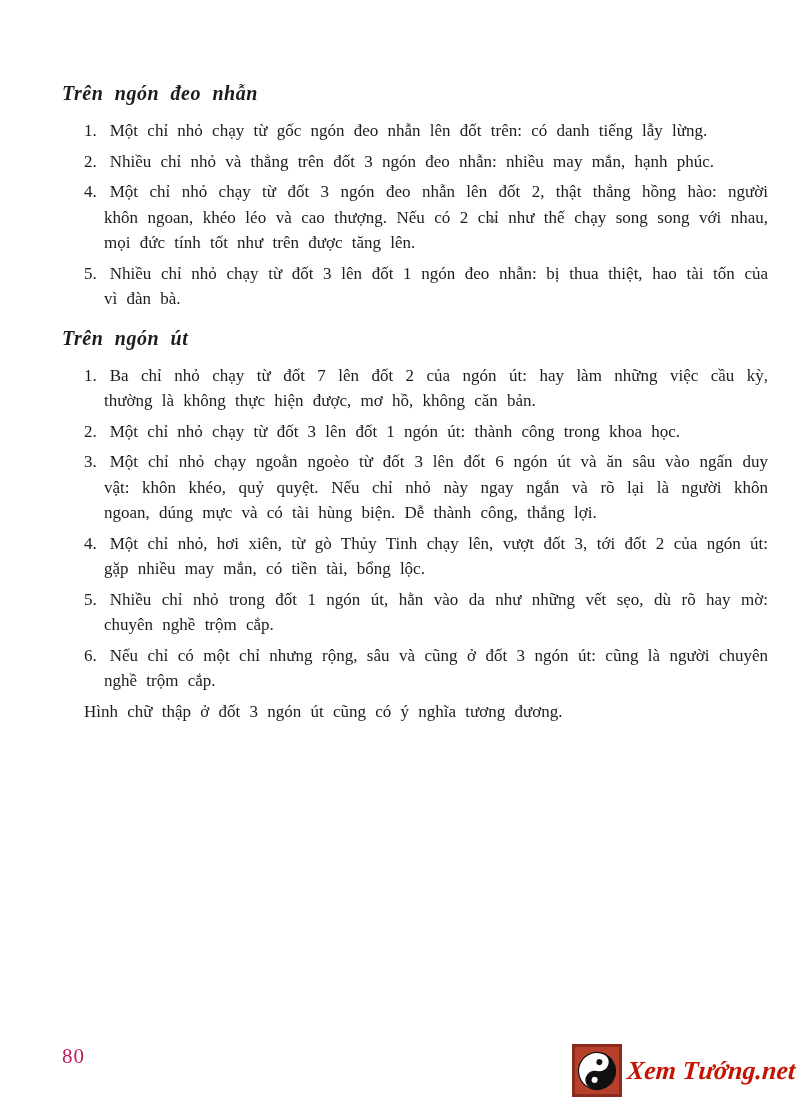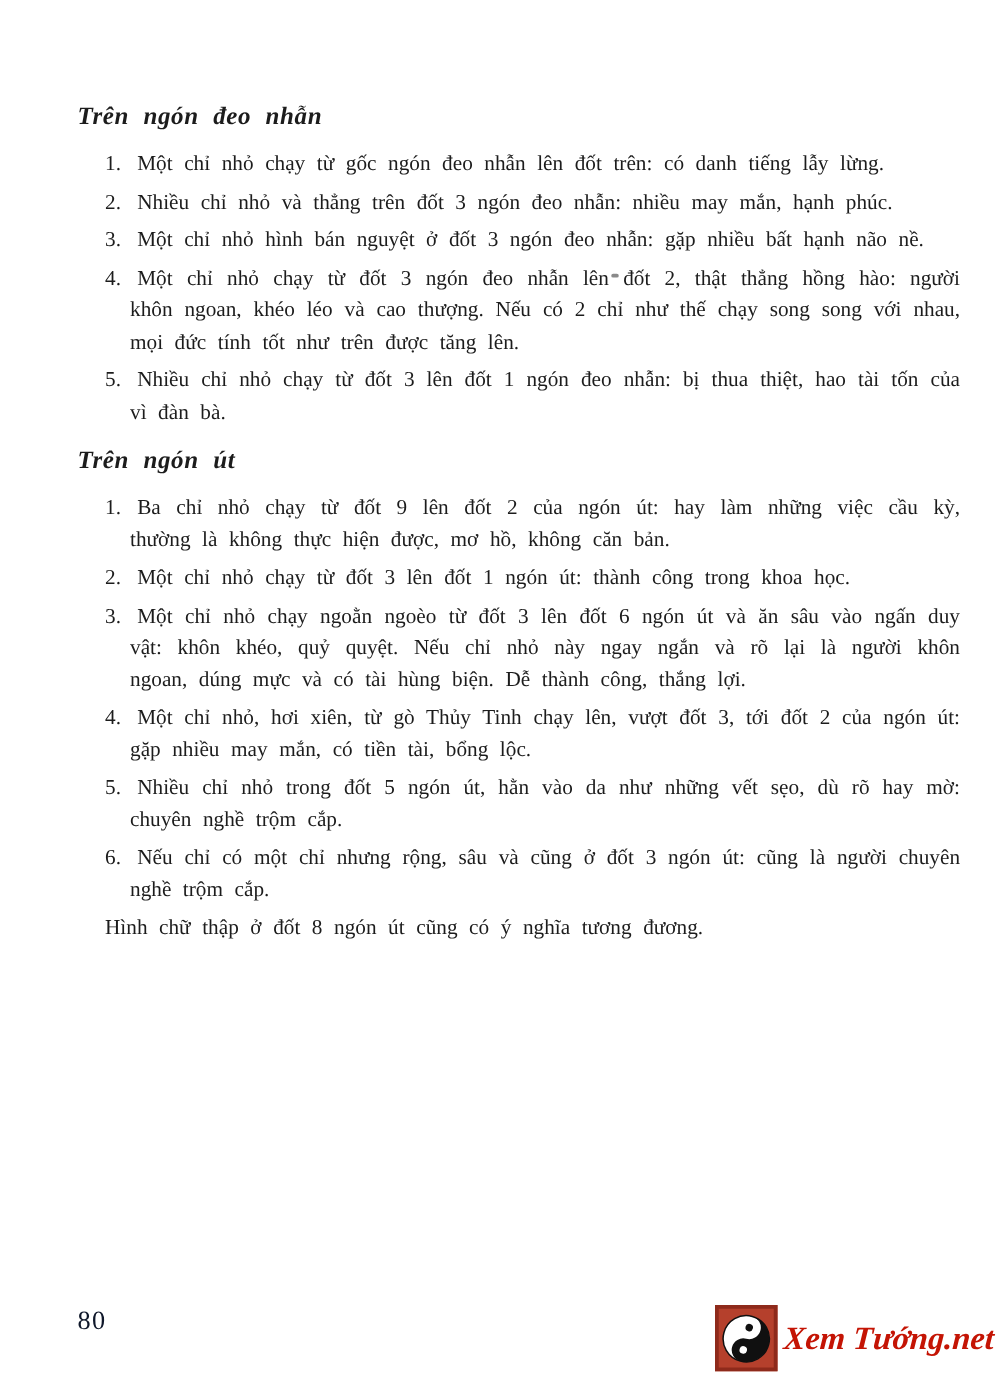--- a/index.html
+++ b/index.html
@@ -45,21 +45,21 @@
   }
   .item .num {
     margin-right: 13px;
   }
   .footer-pagenum {
     position: absolute;
     left: 62px;
     top: 1044px;
     font-size: 21px;
     letter-spacing: 1px;
-    color: #0f172a;
+    color: #be185d;
   }
   .watermark {
     position: absolute;
     right: 5px;
     top: 1044px;
     display: flex;
     align-items: center;
     gap: 5px;
     cursor: pointer;
   }
@@ -96,35 +96,34 @@
 </head>
 <body>
 
 <div class="page">
 
   <div class="section">
     <h2 class="section-heading">Trên ngón đeo nhẫn</h2>
 
     <p class="item"><span class="num">1.</span><span class="txt">Một chỉ nhỏ chạy từ gốc ngón đeo nhẫn lên đốt trên: có danh tiếng lẫy lừng.</span></p>
     <p class="item"><span class="num">2.</span><span class="txt">Nhiều chỉ nhỏ và thẳng trên đốt 3 ngón đeo nhẫn: nhiều may mắn, hạnh phúc.</span></p>
-    <p class="item"><span class="num">3.</span><span class="txt">Một chỉ nhỏ hình bán nguyệt ở đốt 3 ngón đeo nhẫn: gặp nhiều bất hạnh não nề.</span></p>
     <p class="item"><span class="num">4.</span><span class="txt">Một chỉ nhỏ chạy từ đốt 3 ngón đeo nhẫn lên đốt 2, thật thẳng hồng hào: người khôn ngoan, khéo léo và cao thượng. Nếu có 2 chỉ như thế chạy song song với nhau, mọi đức tính tốt như trên được tăng lên.</span></p>
     <p class="item"><span class="num">5.</span><span class="txt">Nhiều chỉ nhỏ chạy từ đốt 3 lên đốt 1 ngón đeo nhẫn: bị thua thiệt, hao tài tốn của vì đàn bà.</span></p>
   </div>
 
   <div class="section">
     <h2 class="section-heading">Trên ngón út</h2>
 
-    <p class="item"><span class="num">1.</span><span class="txt">Ba chỉ nhỏ chạy từ đốt 9 lên đốt 2 của ngón út: hay làm những việc cầu kỳ, thường là không thực hiện được, mơ hồ, không căn bản.</span></p>
+    <p class="item"><span class="num">1.</span><span class="txt">Ba chỉ nhỏ chạy từ đốt 7 lên đốt 2 của ngón út: hay làm những việc cầu kỳ, thường là không thực hiện được, mơ hồ, không căn bản.</span></p>
     <p class="item"><span class="num">2.</span><span class="txt">Một chỉ nhỏ chạy từ đốt 3 lên đốt 1 ngón út: thành công trong khoa học.</span></p>
     <p class="item"><span class="num">3.</span><span class="txt">Một chỉ nhỏ chạy ngoằn ngoèo từ đốt 3 lên đốt 6 ngón út và ăn sâu vào ngấn duy vật: khôn khéo, quỷ quyệt. Nếu chỉ nhỏ này ngay ngắn và rõ lại là người khôn ngoan, dúng mực và có tài hùng biện. Dễ thành công, thắng lợi.</span></p>
     <p class="item"><span class="num">4.</span><span class="txt">Một chỉ nhỏ, hơi xiên, từ gò Thủy Tinh chạy lên, vượt đốt 3, tới đốt 2 của ngón út: gặp nhiều may mắn, có tiền tài, bổng lộc.</span></p>
-    <p class="item"><span class="num">5.</span><span class="txt">Nhiều chỉ nhỏ trong đốt 5 ngón út, hằn vào da như những vết sẹo, dù rõ hay mờ: chuyên nghề trộm cắp.</span></p>
+    <p class="item"><span class="num">5.</span><span class="txt">Nhiều chỉ nhỏ trong đốt 1 ngón út, hằn vào da như những vết sẹo, dù rõ hay mờ: chuyên nghề trộm cắp.</span></p>
     <p class="item"><span class="num">6.</span><span class="txt">Nếu chỉ có một chỉ nhưng rộng, sâu và cũng ở đốt 3 ngón út: cũng là người chuyên nghề trộm cắp.</span></p>
-    <p class="item note"><span class="txt">Hình chữ thập ở đốt 8 ngón út cũng có ý nghĩa tương đương.</span></p>
+    <p class="item note"><span class="txt">Hình chữ thập ở đốt 3 ngón út cũng có ý nghĩa tương đương.</span></p>
   </div>
 
   <div class="speck"></div>
 
   <div class="footer-pagenum">80</div>
 
   <div class="watermark">
     <div class="wm-square">
       <svg width="40" height="42" viewBox="0 0 40 40" aria-hidden="true">
         <g transform="rotate(15 20 20)">

